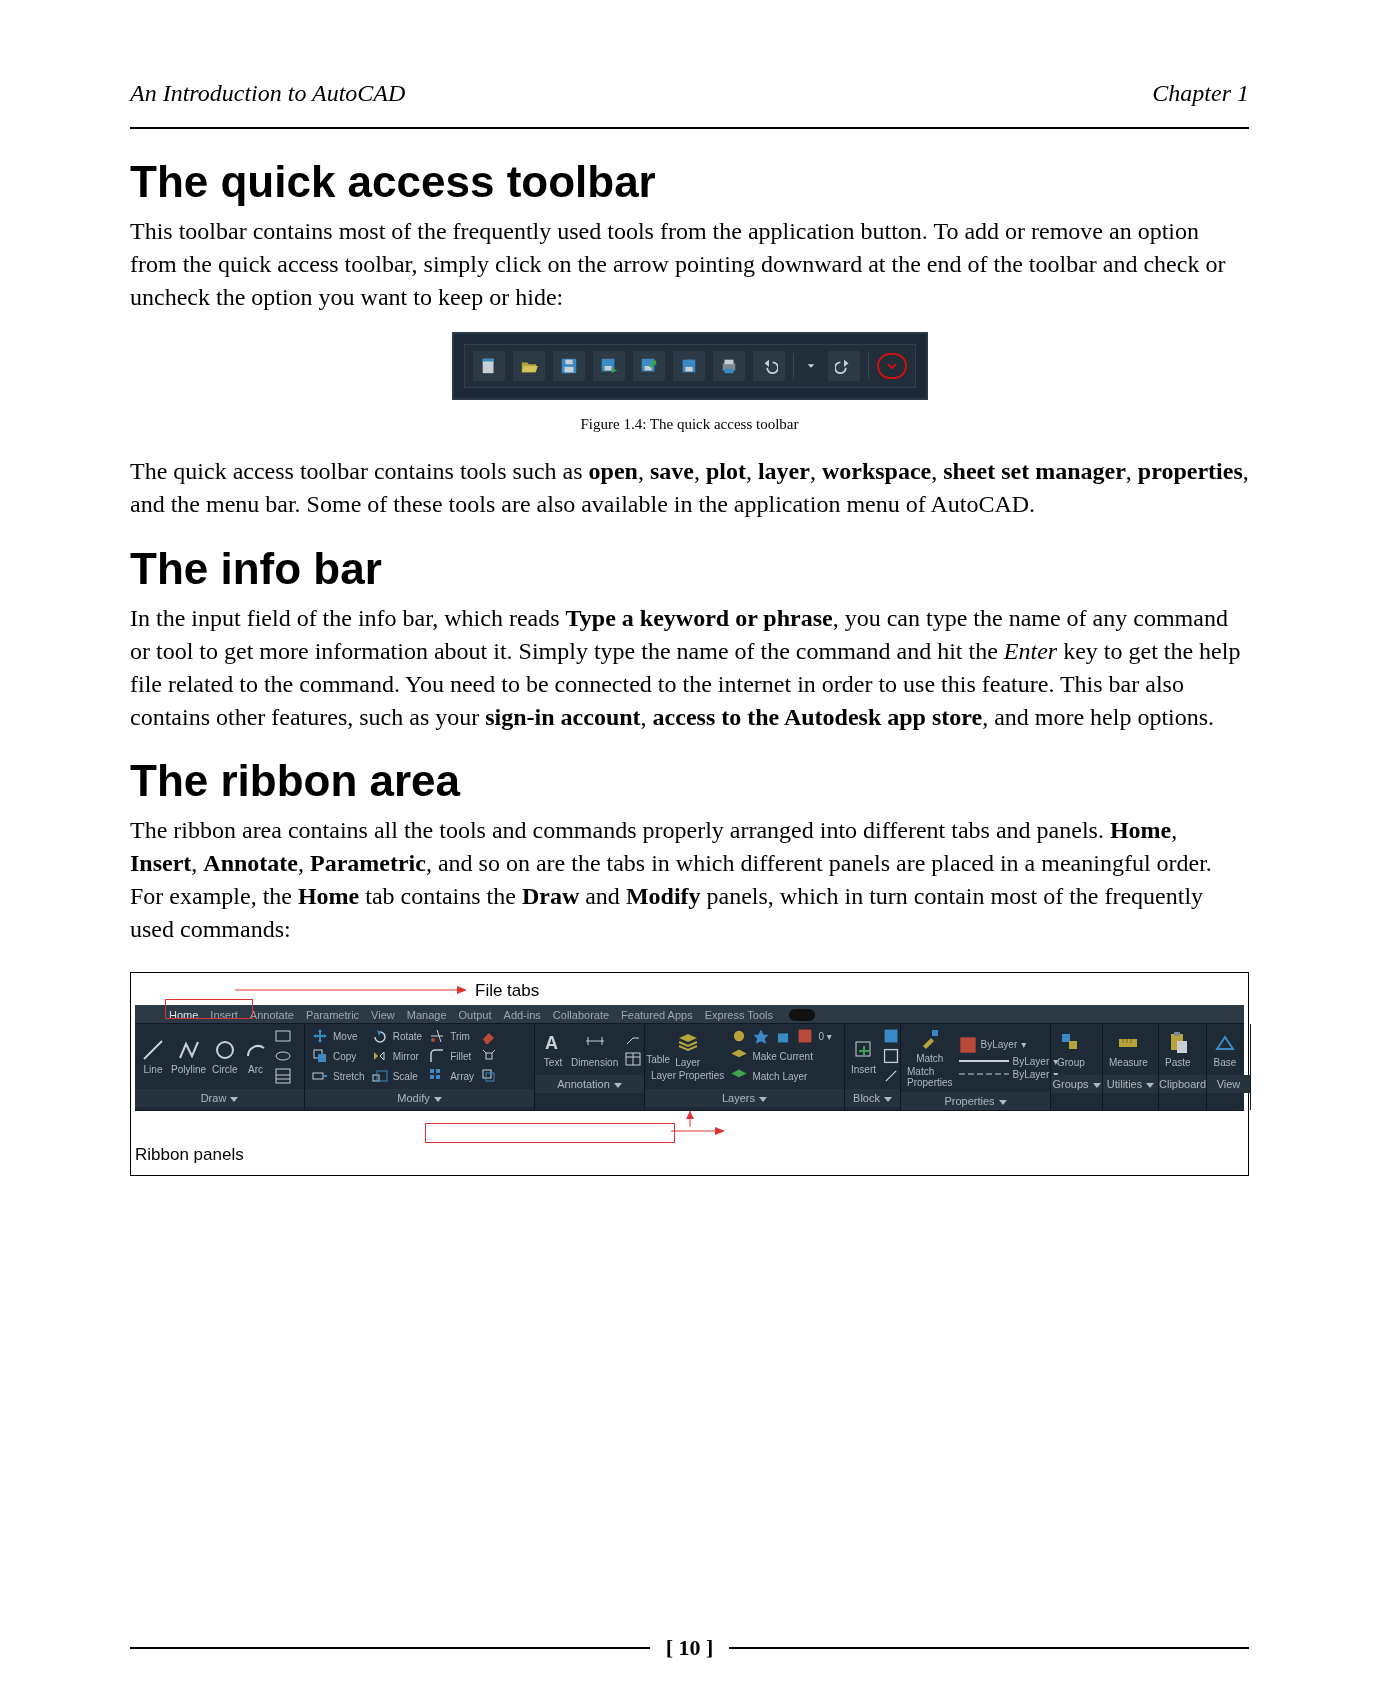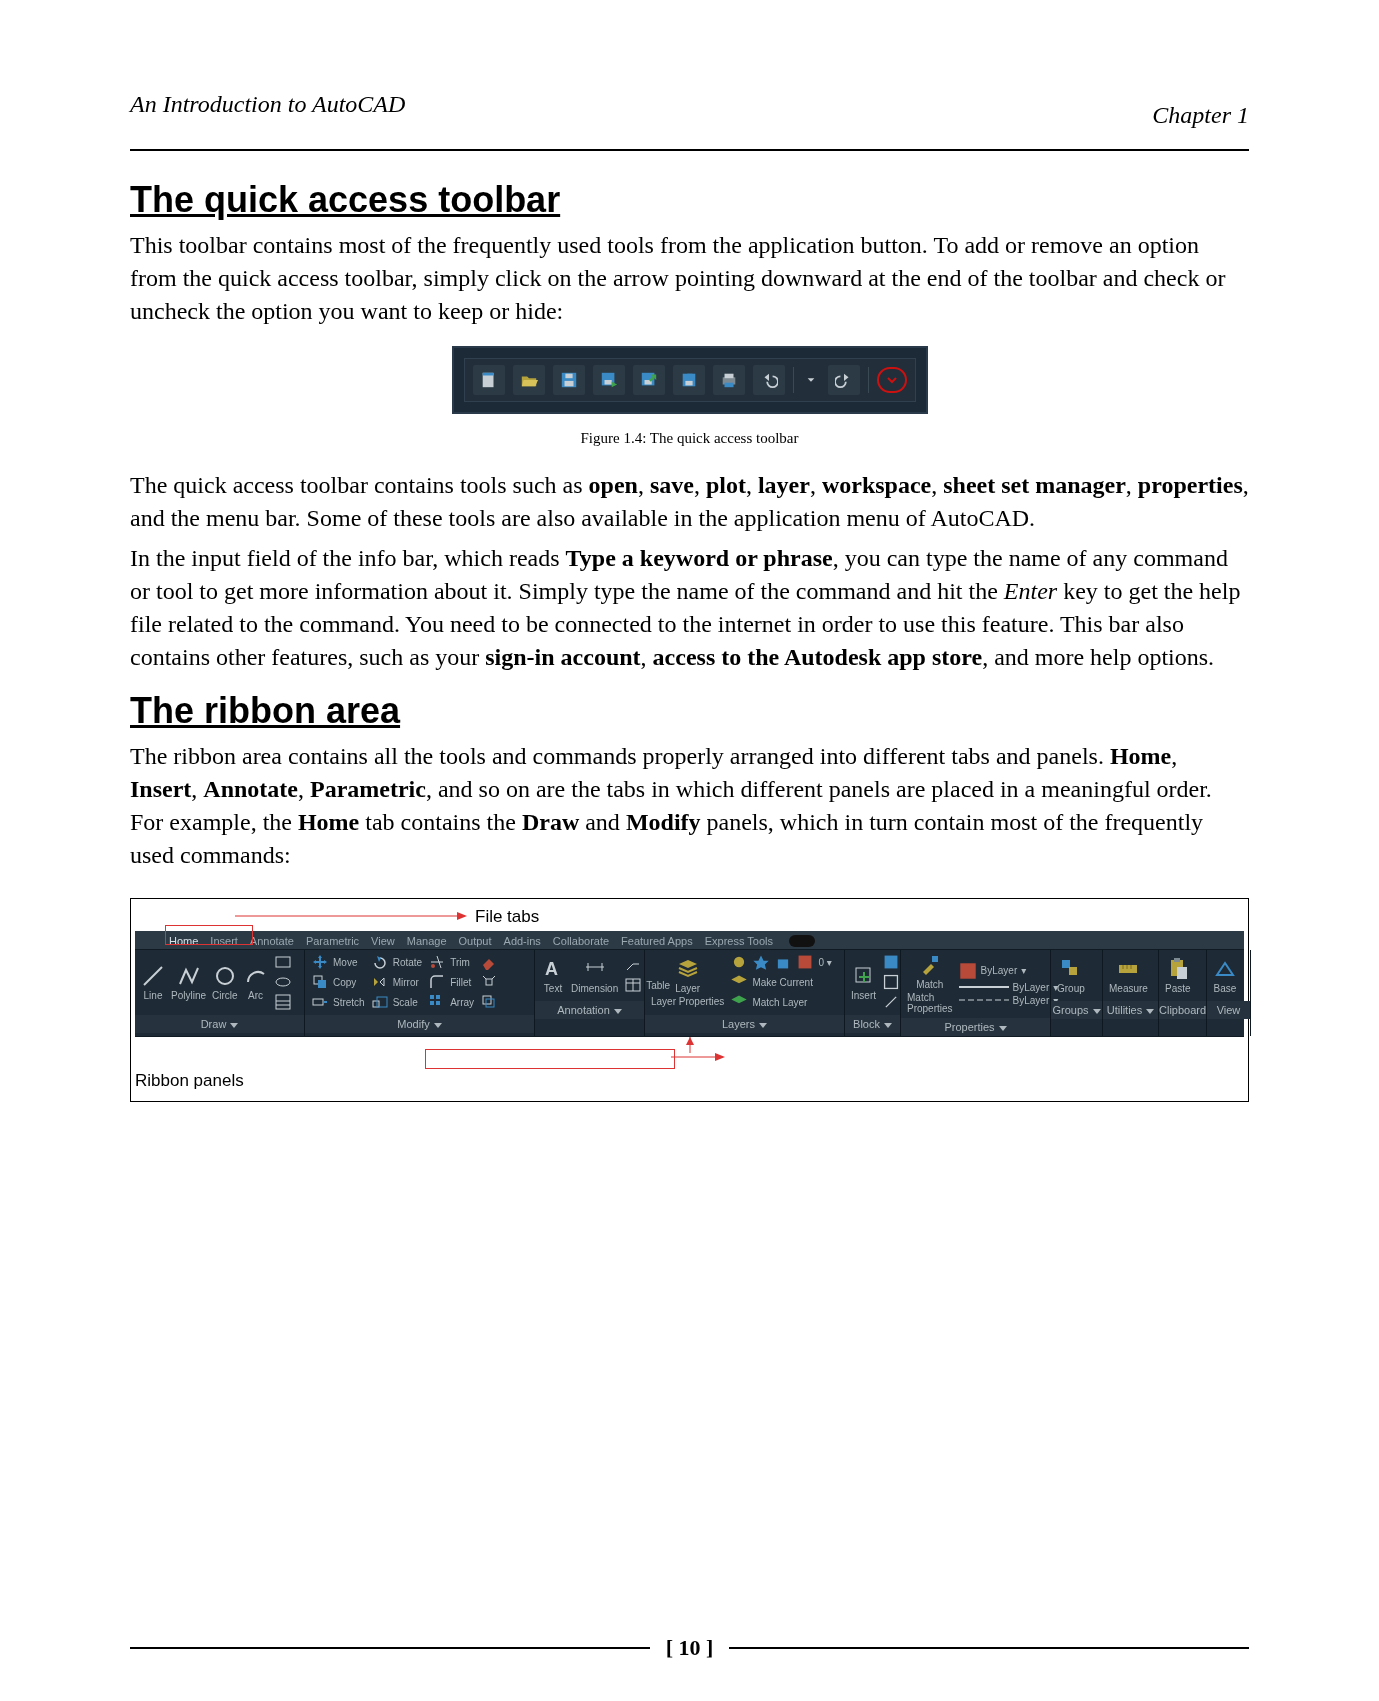--- a/index.html
+++ b/index.html
@@ -25,28 +25,26 @@
     margin-bottom: 28px;
     align-items: center;
   }
   .book-title {
     font-style: italic;
     font-size: 24px;
   }
   .chapter {
     font-style: italic;
     font-size: 24px;
-    margin-top: 22px;
   }
   h2 {
     font-family: Arial, Helvetica, sans-serif;
     font-weight: 700;
-    font-size: 36px;
-    margin: 16px 0 8px 0;
-    text-decoration: underline;
+    font-size: 44px;
+    margin: 22px 0 8px 0;
   }
   p.body {
     font-size: 24px;
     line-height: 1.38;
     margin: 6px 0;
   }
   .figure-wrap {
     text-align: center;
     margin: 18px 0 8px 0;
   }
@@ -326,20 +324,21 @@
         </div>
       </div>
     </div>
   </div>
   <div class="caption">Figure 1.4: The quick access toolbar</div>
 
   <p class="body">
     <span>The quick access toolbar contains tools such as </span><strong>open</strong><span>, </span><strong>save</strong><span>, </span><strong>plot</strong><span>, </span><strong>layer</strong><span>, </span><strong>workspace</strong><span>, </span><strong>sheet set manager</strong><span>, </span><strong>properties</strong><span>, and the menu bar. Some of these tools are also available in the application menu of AutoCAD.</span>
   </p>
 
+  <h2>The info bar</h2>
   <p class="body">
     <span>In the input field of the info bar, which reads </span><strong>Type a keyword or phrase</strong><span>, you can type the name of any command or tool to get more information about it. Simply type the name of the command and hit the </span><em>Enter</em><span> key to get the help file related to the command. You need to be connected to the internet in order to use this feature. This bar also contains other features, such as your </span><strong>sign-in account</strong><span>, </span><strong>access to the Autodesk app store</strong><span>, and more help options.</span>
   </p>
 
   <h2>The ribbon area</h2>
   <p class="body">
     <span>The ribbon area contains all the tools and commands properly arranged into different tabs and panels. </span><strong>Home</strong><span>, </span><strong>Insert</strong><span>, </span><strong>Annotate</strong><span>, </span><strong>Parametric</strong><span>, and so on are the tabs in which different panels are placed in a meaningful order. For example, the </span><strong>Home</strong><span> tab contains the </span><strong>Draw</strong><span> and </span><strong>Modify</strong><span> panels, which in turn contain most of the frequently used commands:</span>
   </p>
 
   <div class="ribbon-fig">

